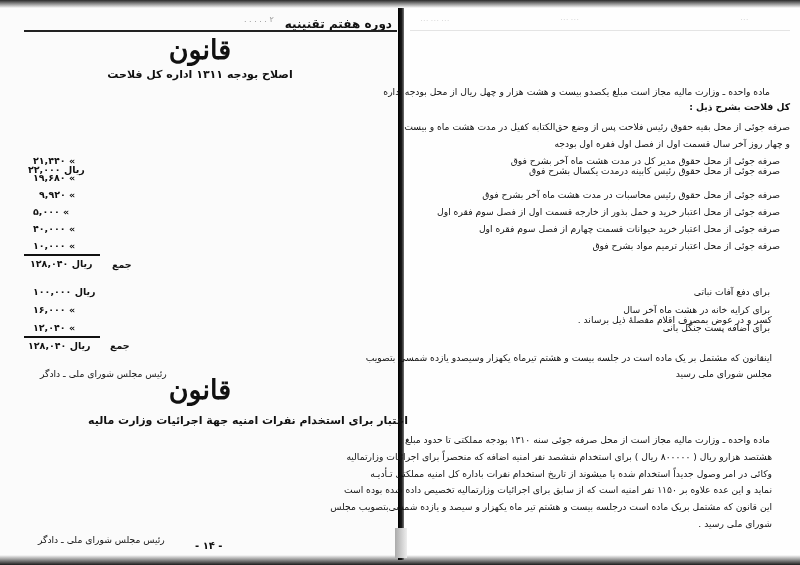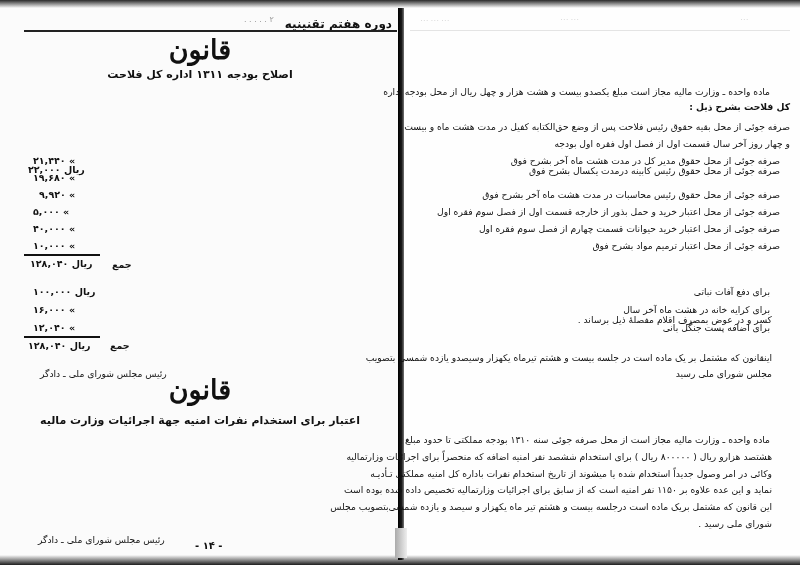--- a/index.html
+++ b/index.html
@@ -81,21 +81,21 @@
 <div class="amount" style="left:33px;top:322px;">۱۲,۰۴۰ «</div>
 <div class="rule" style="left:24px;top:336px;width:76px;"></div>
 <div class="amount" style="left:28px;top:340px;">۱۲۸,۰۴۰ ریال</div>
 <div class="amount" style="left:110px;top:340px;">جمع</div>
 
 <div class="line" style="right:28px;top:352px;">اینقانون که مشتمل بر یک ماده است در جلسه بیست و هشتم تیرماه یکهزار وسیصدو یازده شمسی بتصویب</div>
 <div class="line" style="right:28px;top:368px;">مجلس شورای ملی رسید</div>
 <div class="line" style="left:40px;top:368px;direction:rtl;">رئیس مجلس شورای ملی ـ دادگر</div>
 
 <div class="law-title" style="top:374px;">قانون</div>
-<div class="law-subtitle" style="top:414px;">اعتبار برای استخدام نفرات امنیه جهة اجرائیات وزارت مالیه</div>
+<div class="law-subtitle" style="top:414px;margin-left:48px;">اعتبار برای استخدام نفرات امنیه جهة اجرائیات وزارت مالیه</div>
 <div class="line" style="right:30px;top:434px;">ماده واحده ـ وزارت مالیه مجاز است از محل صرفه جوئی سنه ۱۳۱۰ بودجه مملکتی تا حدود مبلغ</div>
 <div class="line" style="right:28px;top:451px;">هشتصد هزارو ریال ( ۸۰۰۰۰۰ ریال ) برای استخدام ششصد نفر امنیه اضافه که منحصراً برای اجرائیات وزارتمالیه</div>
 <div class="line" style="right:28px;top:468px;">وکائی در امر وصول جدیداً استخدام شده یا میشوند از تاریخ استخدام نفرات باداره کل امنیه مملکتی تـأدیـه</div>
 <div class="line" style="right:28px;top:484px;">نماید و این عده علاوه بر ۱۱۵۰ نفر امنیه است که از سابق برای اجرائیات وزارتمالیه تخصیص داده شده بوده است</div>
 <div class="line" style="right:28px;top:501px;">این قانون که مشتمل بریک ماده است درجلسه بیست و هشتم تیر ماه یکهزار و سیصد و یازده شمسی‌بتصویب مجلس</div>
 <div class="line" style="right:28px;top:518px;">شورای ملی رسید .</div>
 <div class="line" style="left:38px;top:534px;direction:rtl;">رئیس مجلس شورای ملی ـ دادگر</div>
 
 <div class="page-number">- ۱۴ -</div>
 

